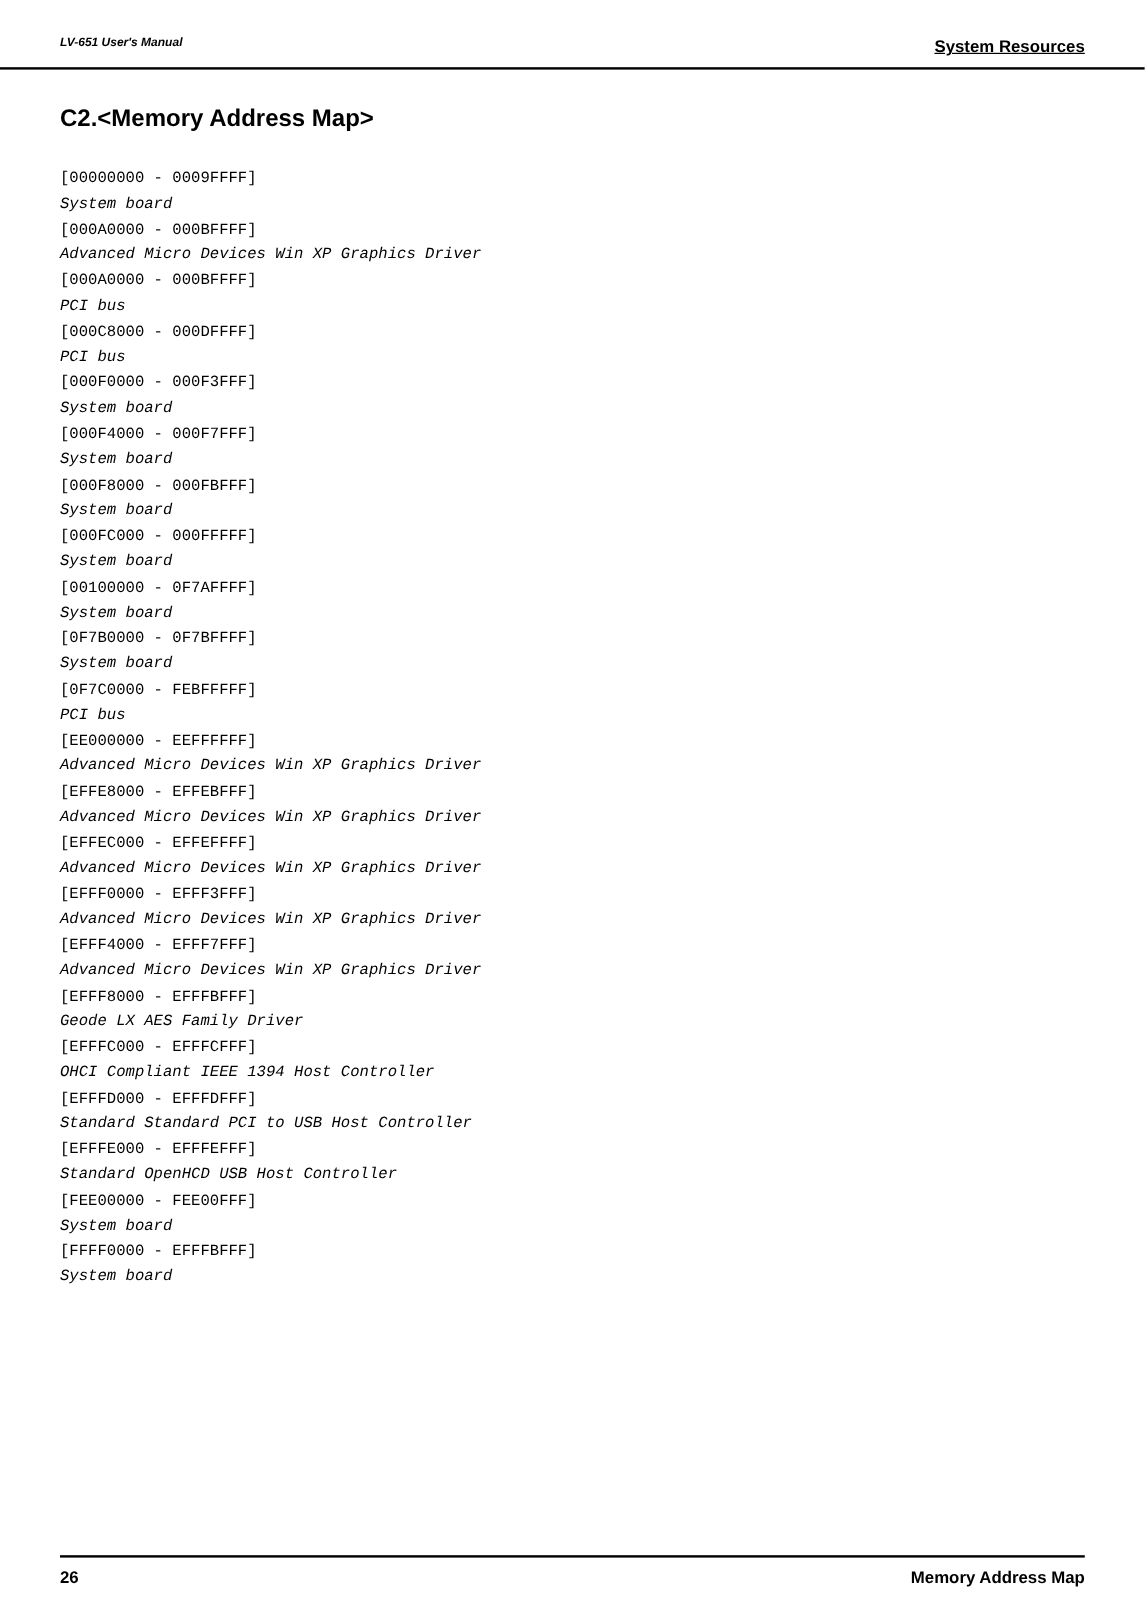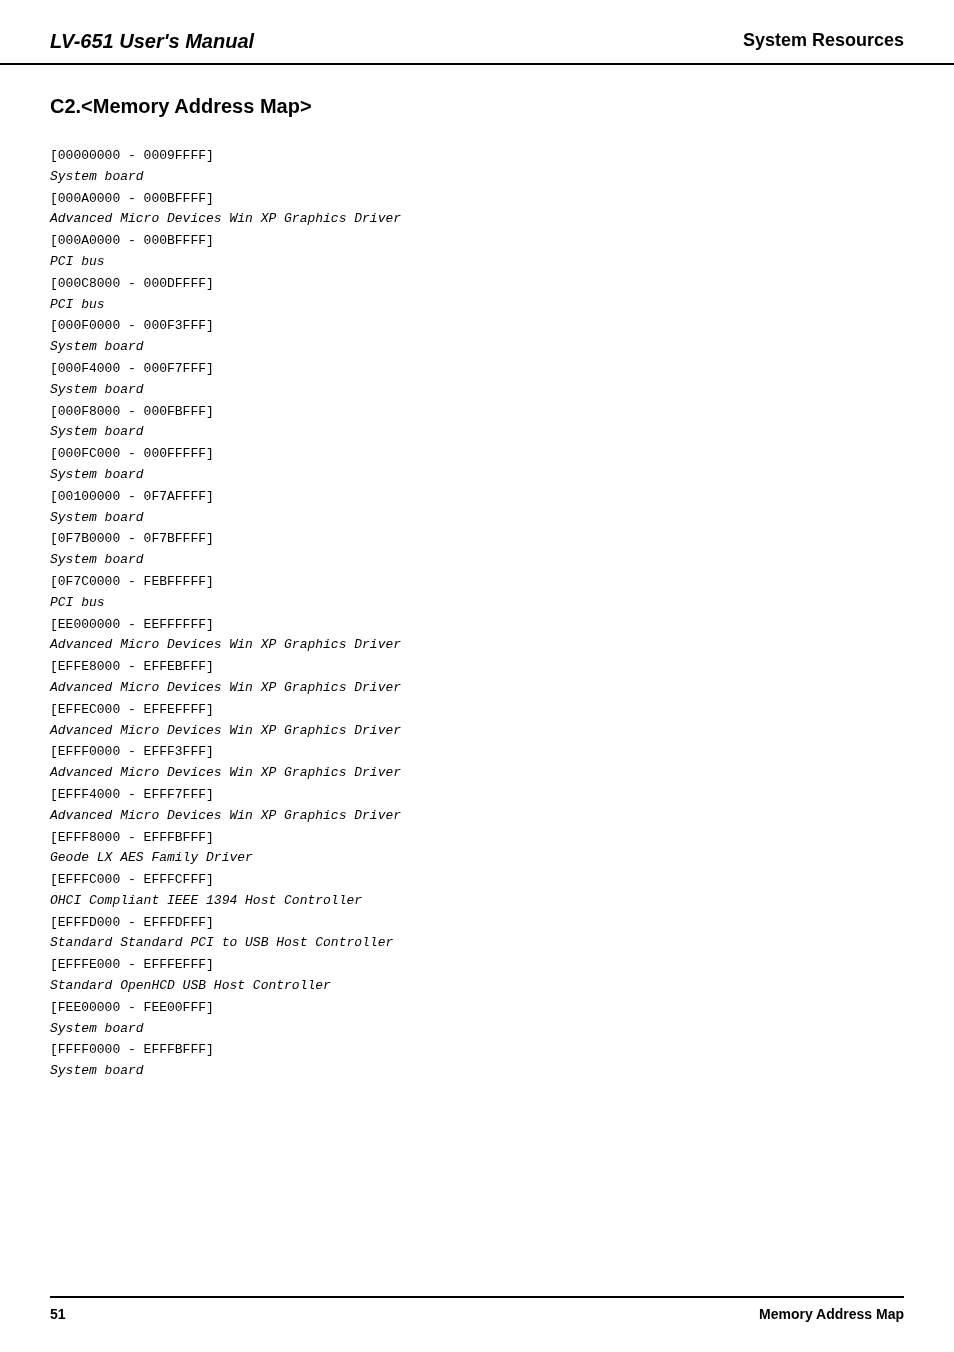--- a/index.html
+++ b/index.html
@@ -26,28 +26,29 @@
 
     .header {
       display: flex;
       justify-content: space-between;
       align-items: flex-start;
       padding: 30px 50px 10px 50px;
       border-bottom: 2px solid #000;
     }
 
     .header-left {
-      font-size: 20px;
+      font-size: 10px;
       font-weight: bold;
       font-style: italic;
     }
 
     .header-right {
-      font-size: 18px;
-      font-weight: bold;
+      font-size: 14px;
+      font-weight: bold;
+      text-decoration: underline;
     }
 
     .content {
       padding: 20px 50px 60px 50px;
     }
 
     .section-title {
       font-size: 20px;
       font-weight: bold;
       margin-bottom: 28px;
@@ -198,17 +199,17 @@
           <span class="address-device"> System board</span>
         </div>
         <div class="address-row">
           <span class="address-range">[FFFF0000 - EFFFBFFF]</span>
           <span class="address-device"> System board</span>
         </div>
       </div>
   </div>
 
   <div class="footer">
-    <span class="footer-left">51</span>
+    <span class="footer-left">26</span>
     <span class="footer-right">Memory  Address  Map</span>
   </div>
 
 </div>
 
 </body></html>

